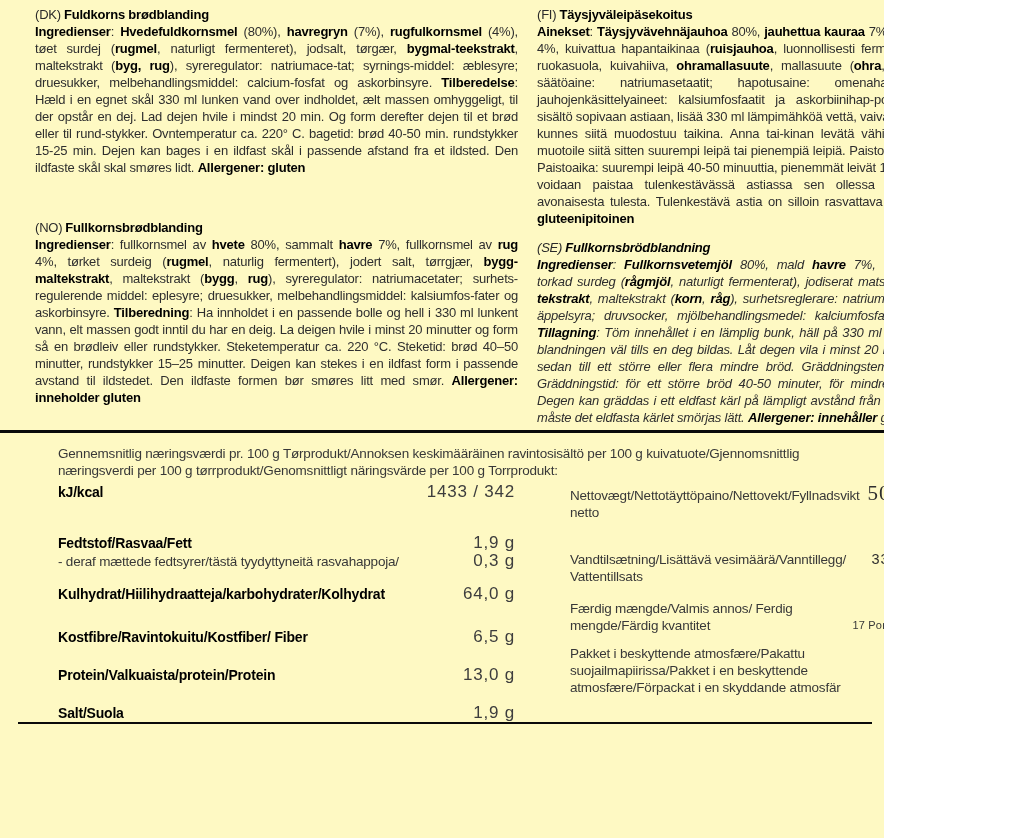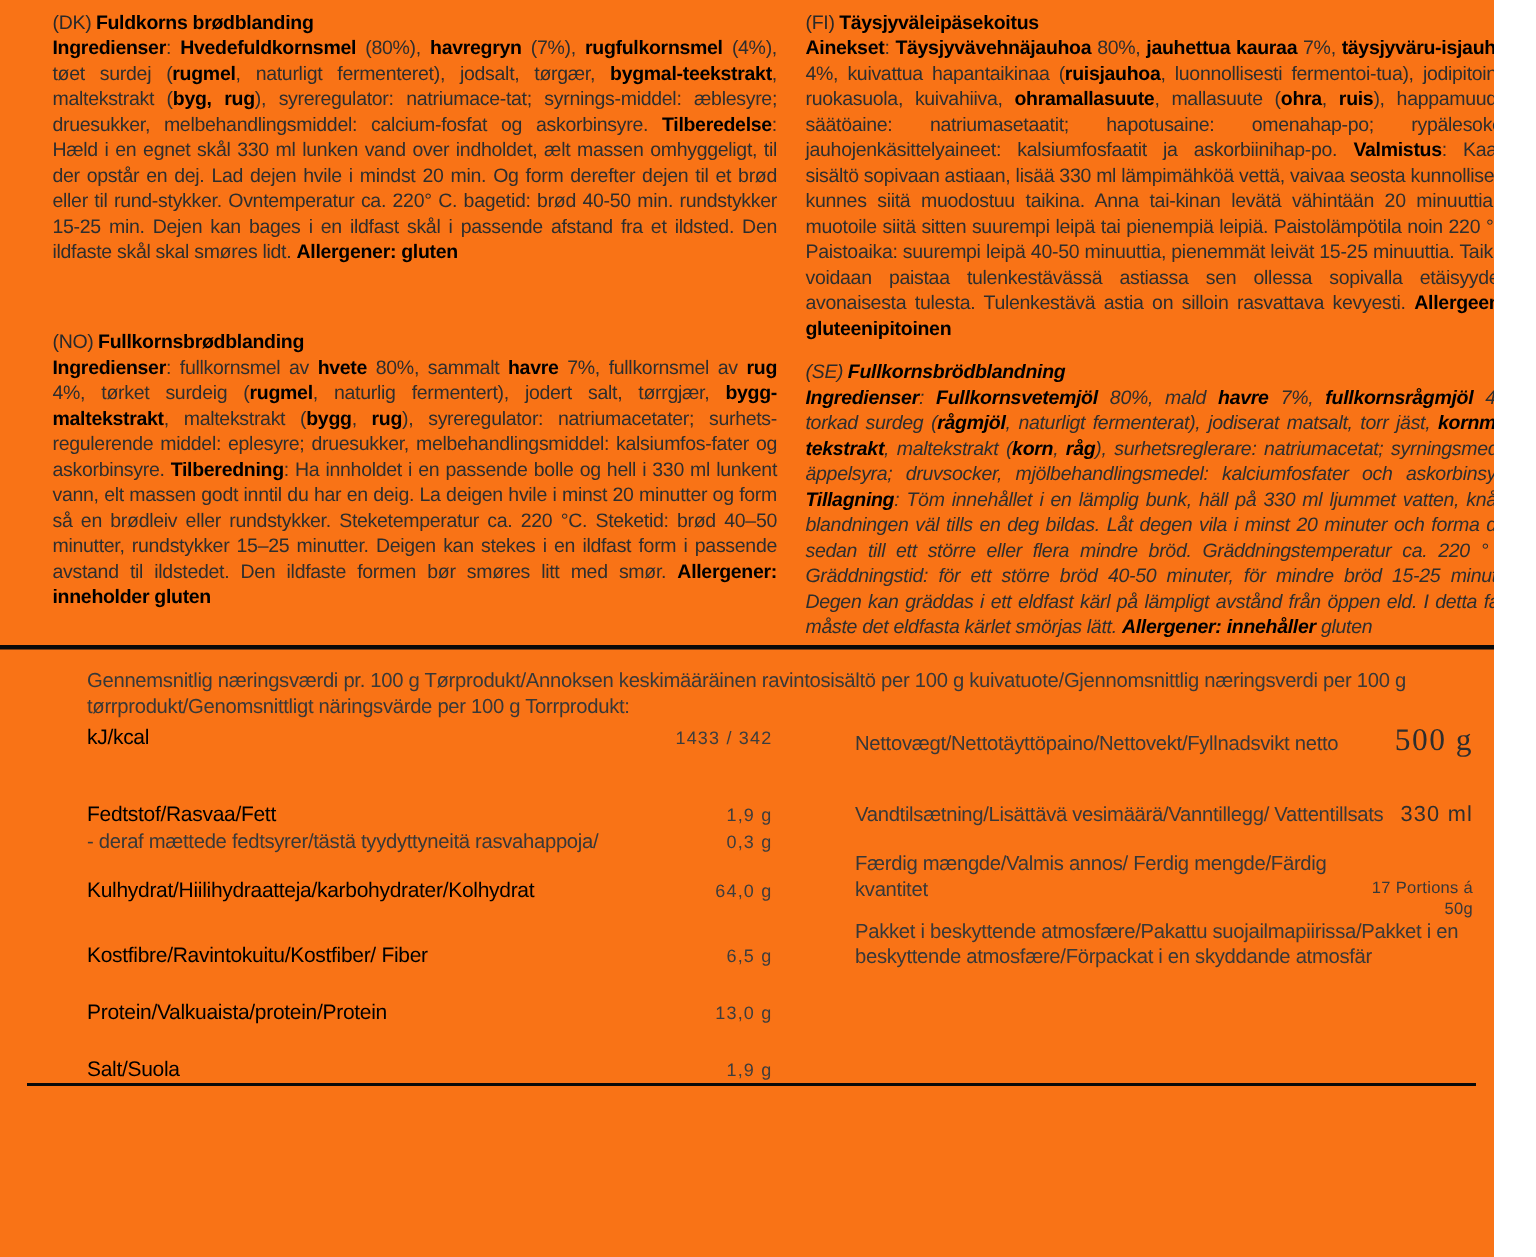--- a/index.html
+++ b/index.html
@@ -1,17 +1,17 @@
 <!DOCTYPE html>
 <html><head>
 <meta charset="utf-8">
 <style>
   html,body{margin:0;padding:0;background:#fff;}
   .sheet{
-    width:996px;height:838px;background:#f97316;position:relative;
+    width:884px;height:838px;background:#fef9c3;position:relative;
     font-family:"Liberation Sans", sans-serif;color:#2a2a2a;overflow:hidden;
   }
   
   .top-cols{
     display:grid;grid-template-columns:483px 475px;column-gap:19px;
     padding:6px 12px 0 35px;height:424px;overflow:hidden;
   }
   .lang-heading{font-size:13px;line-height:17px;letter-spacing:-0.2px;}
   .lang-heading b{color:#000;margin-left:3px;}
   .body-par{
@@ -26,23 +26,23 @@
   .divider-bottom{border:none;border-top:2px solid #0a0a0a;margin:0 12px 0 18px;}
   
   .nutri-header{
     margin:13px 16px 0 58px;font-size:13.5px;line-height:16.5px;
     letter-spacing:-0.2px;color:#383838;
   }
   
   .nutri-grid{display:grid;grid-template-columns:457px 1fr;column-gap:55px;margin:0 14px 0 58px;}
   .nline{display:flex;justify-content:space-between;align-items:baseline;
     font-size:13.5px;line-height:17px;letter-spacing:-0.2px;}
-  .nlabel{font-weight:400;color:#000;font-size:14px;}
+  .nlabel{font-weight:700;color:#000;font-size:14px;}
   .nsub{color:#383838;}
-  .nvalue{white-space:nowrap;letter-spacing:0.8px;color:#3d3d3d;font-size:12px;margin-left:8px;text-align:center;}
+  .nvalue{white-space:nowrap;letter-spacing:0.8px;color:#3d3d3d;font-size:17px;margin-left:8px;text-align:center;}
   .mt4{margin-top:4px;} .mt23{margin-top:33px;} .mt15{margin-top:15px;}
   .mt25{margin-top:25px;} .mt20{margin-top:20px;}
   
   .prow{display:flex;justify-content:space-between;align-items:baseline;
     font-size:13.5px;line-height:17px;letter-spacing:-0.2px;color:#383838;}
   .pvalue-big{font-size:21px;letter-spacing:1px;color:#2e2e2e;white-space:nowrap;margin-left:8px;font-family:Liberation Serif, serif;}
   .pvalue{font-size:14.5px;letter-spacing:0.8px;color:#2e2e2e;white-space:nowrap;margin-left:8px;}
   .pvalue-small{font-size:11px;letter-spacing:0.2px;white-space:nowrap;margin-left:6px;color:#383838;}
   .p50g{text-align:right;font-size:11px;letter-spacing:0.2px;color:#383838;line-height:13px;margin-top:-1px;}
   .ppar{margin:0;font-size:13.5px;line-height:17px;letter-spacing:-0.2px;color:#383838;margin-top:-1px;}

